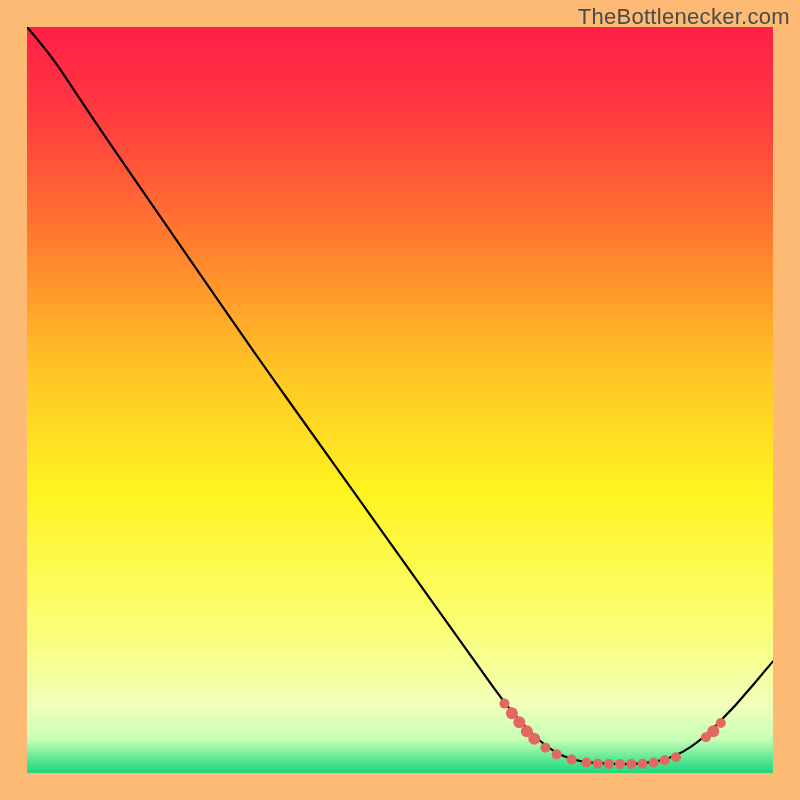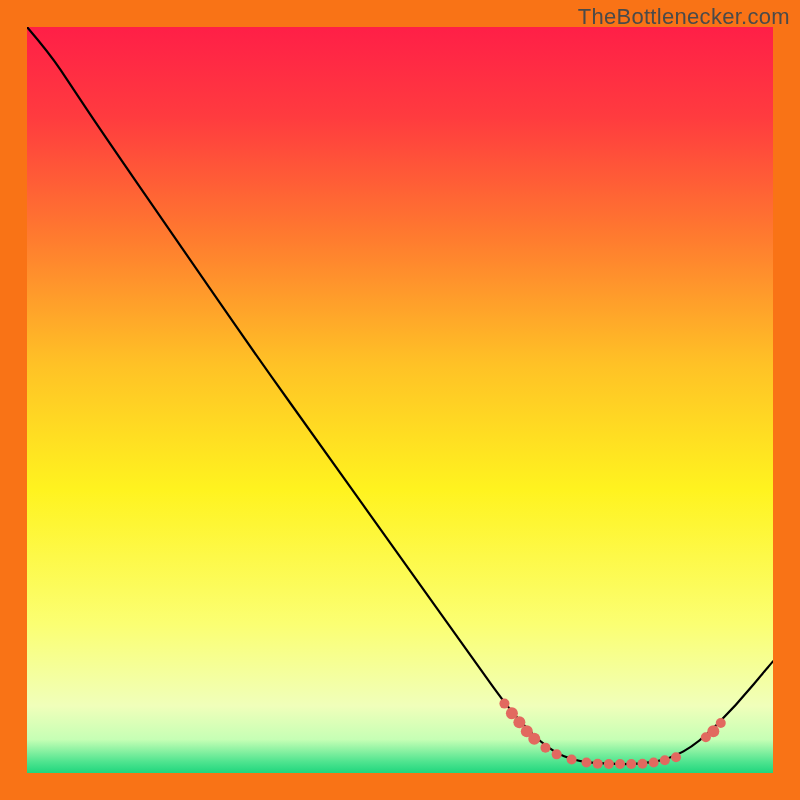--- a/index.html
+++ b/index.html
@@ -8,21 +8,21 @@
     width: 800px;
     height: 800px;
     background: #000;
     overflow: hidden;
     font-family: Arial, Helvetica, sans-serif;
   }
   .frame {
     position: relative;
     width: 800px;
     height: 800px;
-    background: #f97316;
+    background: #fdba74;
   }
   .watermark {
     position: absolute;
     top: 4px;
     right: 10px;
     color: #4a4a4a;
     font-size: 22px;
     font-weight: 500;
     letter-spacing: 0.3px;
     user-select: none;

